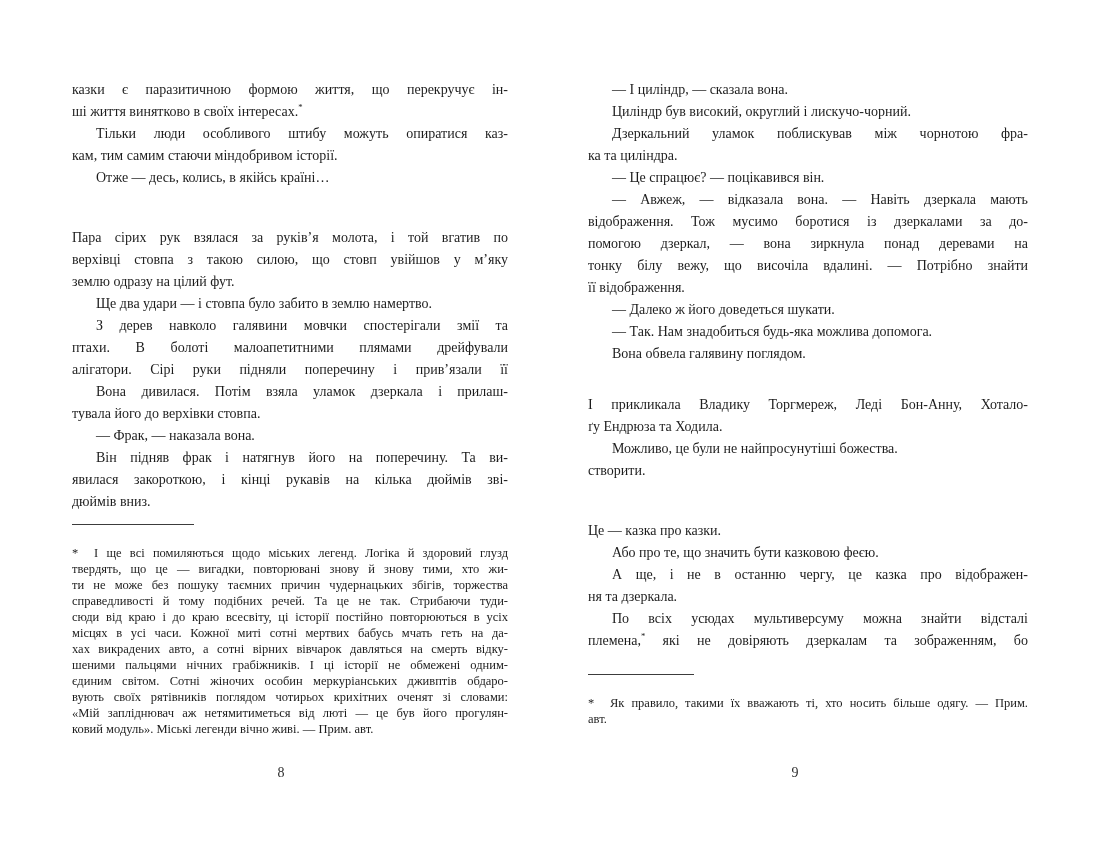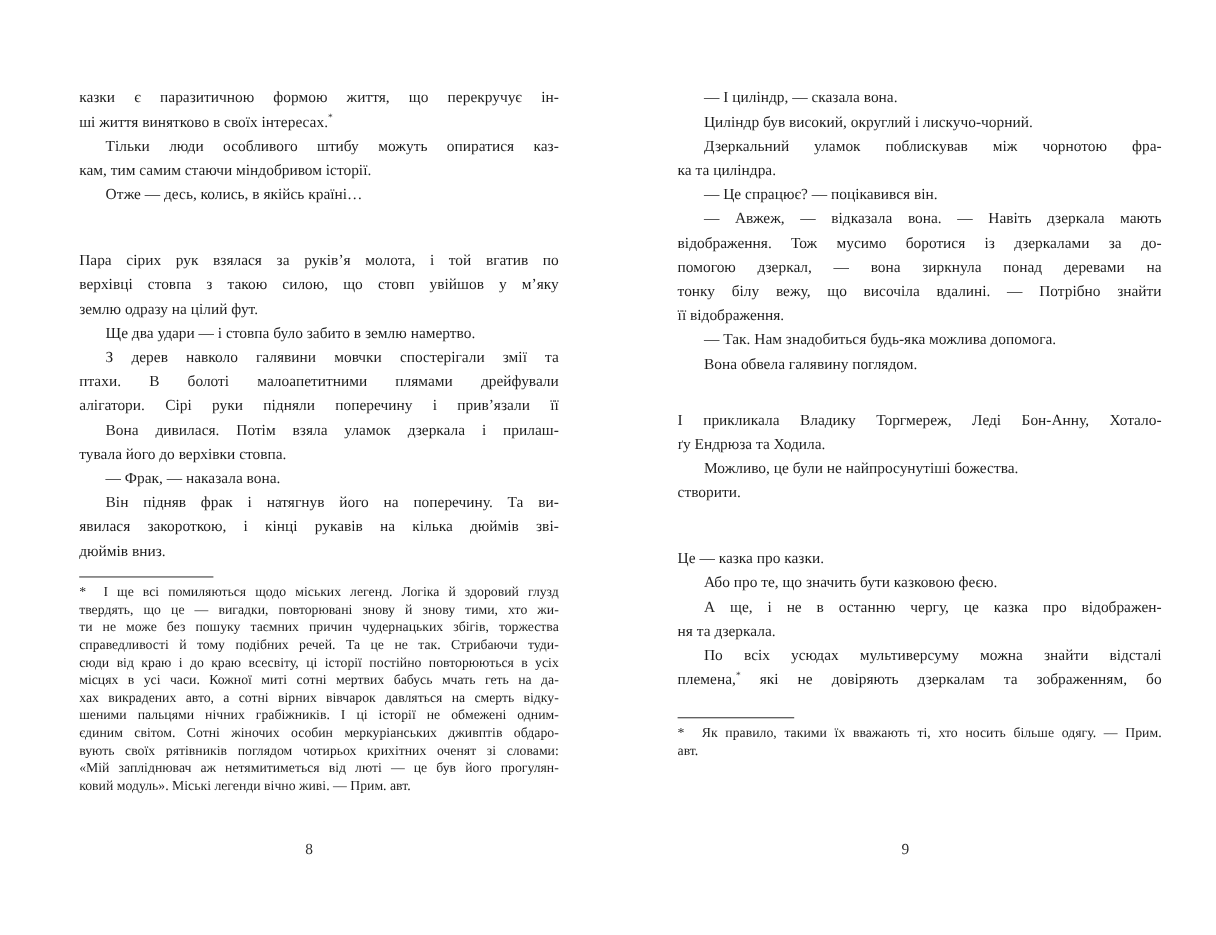--- a/index.html
+++ b/index.html
@@ -6,38 +6,38 @@
     margin: 0; padding: 0;
     width: 1105px; height: 850px;
     background: var(--paper, #ffffff);
     overflow: hidden;
     font-family: "Liberation Serif", "DejaVu Serif", serif;
     color: var(--ink, #1d1d1d);
   }
   .spread { position: relative; width: 1105px; height: 850px; }
   .page { position: absolute; top: 79px; height: 740px; }
   .page[data-page="0"] { left: 72px;  width: 436px; }
-  .page[data-page="1"] { left: 616px; width: 440px; }
+  .page[data-page="1"] { left: 588px; width: 440px; }
 
   .body-text { font-size: 14px; line-height: 22px; }
   .section + .section { margin-top: 38px; }
   .page[data-page="1"] .section:nth-child(2) { margin-top: 29px; }
 
   .line { text-align: justify; text-align-last: justify; }
   .line.last { text-align-last: left; }
   .line.ind { padding-left: 24px; }
 
   .it { }
   .sup { vertical-align: super; font-size: 0.62em; line-height: 0; }
 
   .footnote-rule { border-top: 1px solid #3c3c3c; height: 0; }
   .page[data-page="0"] .footnote-rule { width: 122px; margin-top: 11px; }
   .page[data-page="1"] .footnote-rule { width: 106px; margin-top: 22px; }
 
-  .footnote { margin-top: 5px; font-size: 12.5px; line-height: 16px; }
+  .footnote { margin-top: 20px; font-size: 12.5px; line-height: 16px; }
   .fline { text-align: justify; text-align-last: justify; }
   .fline.last { text-align-last: left; }
   .fmark { display: inline-block; width: 22px; }
 
   .page-number {
     position: absolute; top: 686px; left: 0; right: 0;
     text-align: center; font-size: 14px; color: #2e2e2e;
   }
   .page[data-page="0"] .page-number { transform: translateX(-9px); }
   .page[data-page="1"] .page-number { transform: translateX(-13px); }
@@ -96,20 +96,21 @@
           <div class="line last ind"><span>— І циліндр, — сказала вона.</span></div>
           <div class="line last ind"><span>Циліндр був високий, округлий і лискучо-чорний.</span></div>
           <div class="line ind"><span>Дзеркальний уламок поблискував між чорнотою фра-</span></div>
           <div class="line last"><span>ка та циліндра.</span></div>
           <div class="line last ind"><span>— Це спрацює? — поцікавився він.</span></div>
           <div class="line ind"><span>— Авжеж, — відказала вона. — Навіть дзеркала мають</span></div>
           <div class="line"><span>відображення. Тож мусимо боротися із дзеркалами за до-</span></div>
           <div class="line"><span>помогою дзеркал, — вона зиркнула понад деревами на</span></div>
           <div class="line"><span>тонку білу вежу, що височіла вдалині. — Потрібно знайти</span></div>
           <div class="line last"><span>її відображення.</span></div>
+          <div class="line last ind"><span>— Далеко ж його доведеться шукати.</span></div>
           <div class="line last ind"><span>— Так. Нам знадобиться будь-яка можлива допомога.</span></div>
           <div class="line last ind"><span>Вона обвела галявину поглядом.</span></div>
         </div>
         <div class="section">
           <div class="line"><span>І прикликала Владику Торгмереж, Леді Бон-Анну, Хотало-</span></div>
           <div class="line last"><span>ґу Ендрюза та Ходила.</span></div>
           <div class="line last ind"><span>Можливо, це були не найпросунутіші божества.</span></div>
           <div class="line last"><span>створити.</span></div>
         </div>
         <div class="section">

